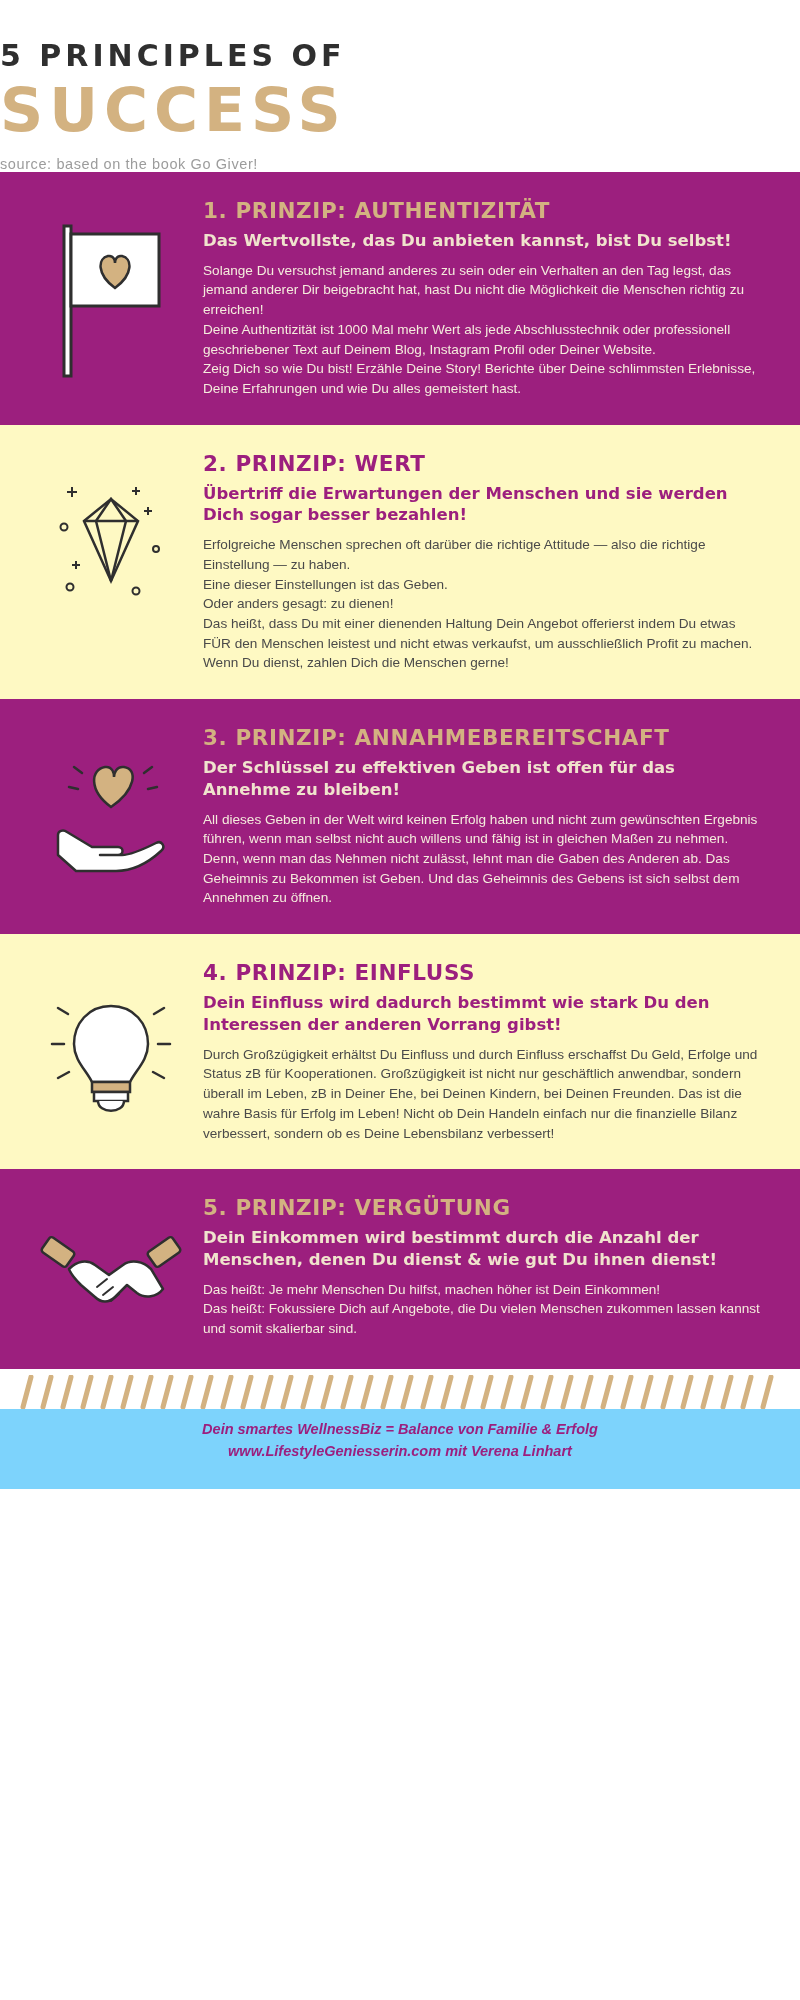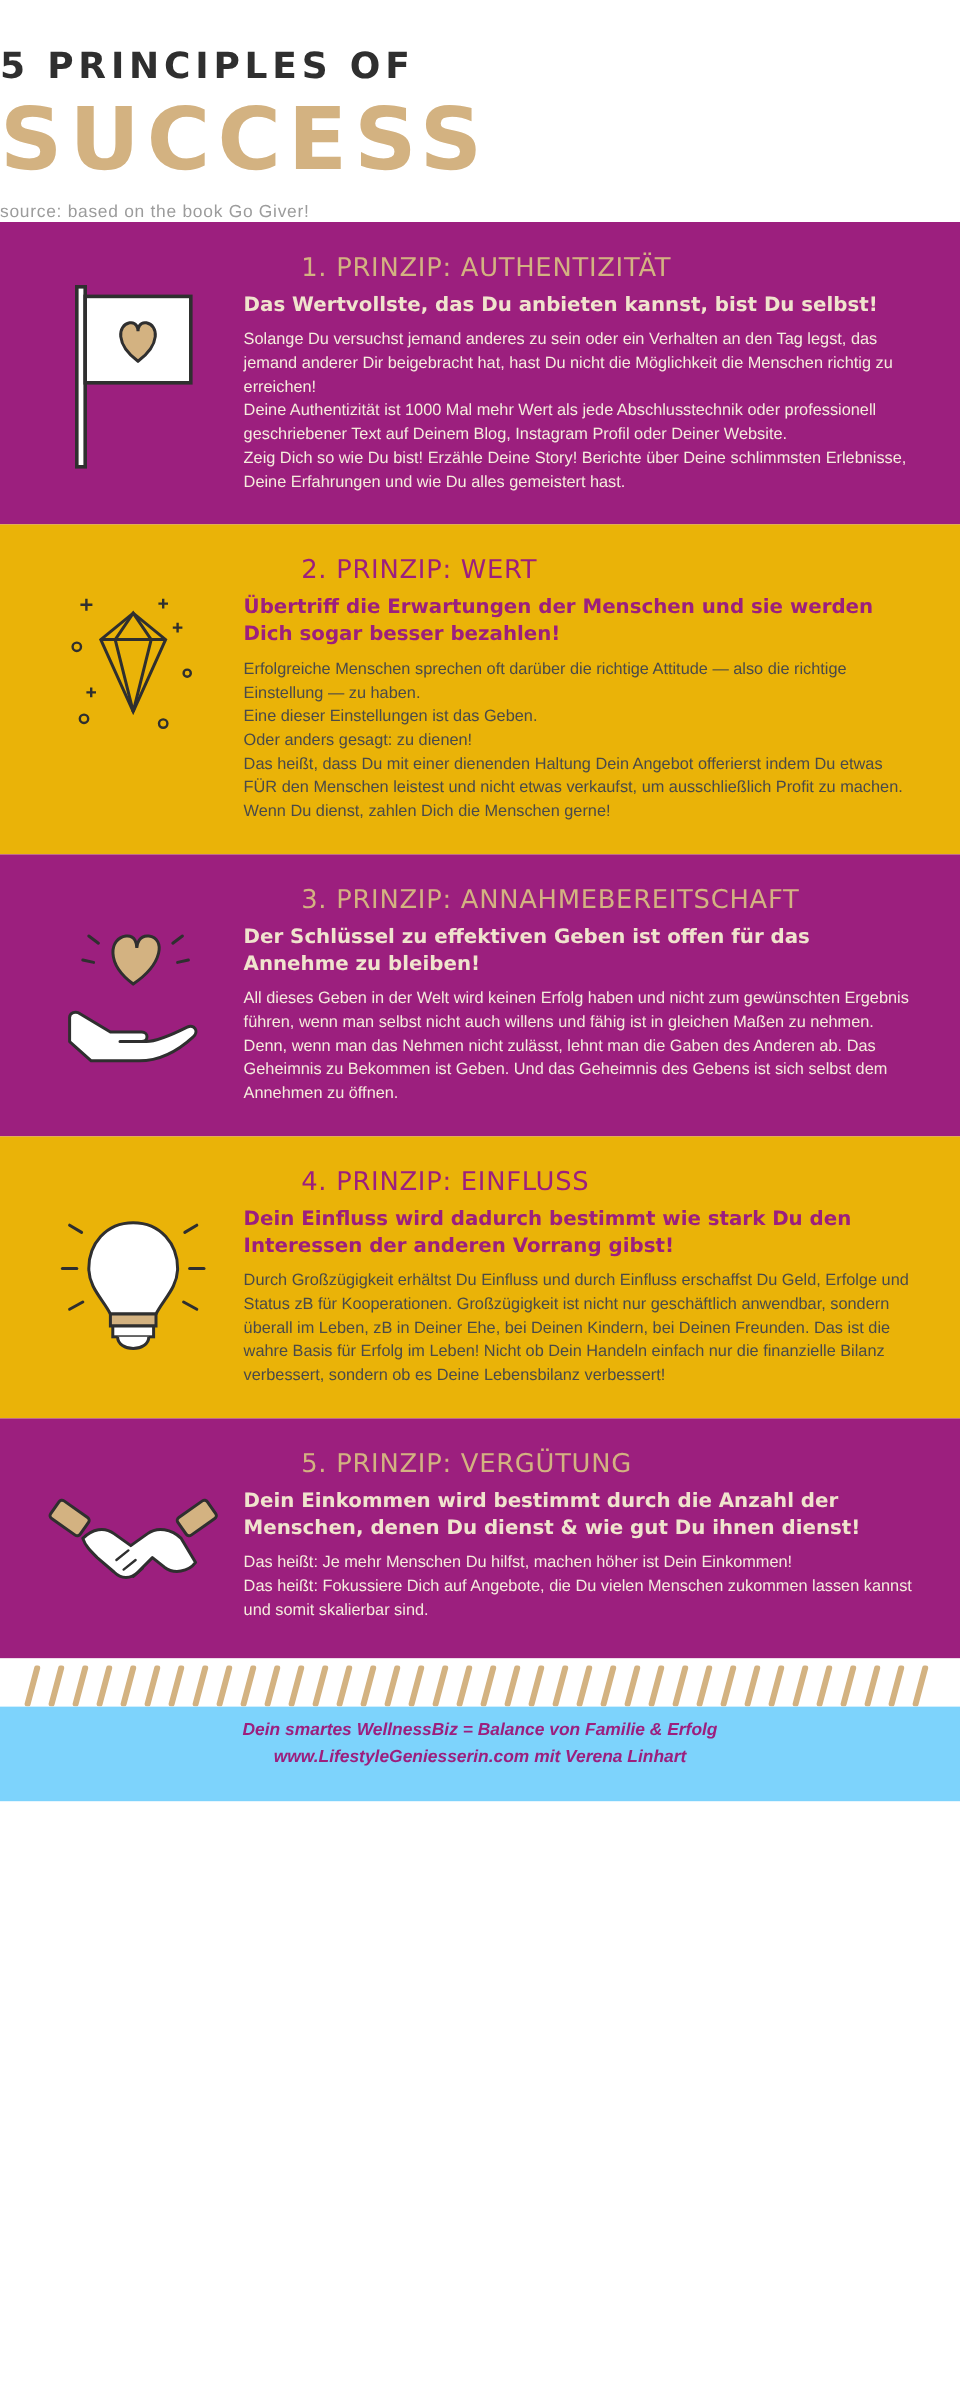--- a/index.html
+++ b/index.html
@@ -24,21 +24,21 @@
     background: #ffffff;
   }
   .header .line1 {
     font-size: 30px;
     font-weight: bold;
     letter-spacing: 4px;
     color: #2f2f2f;
     font-family: "DejaVu Sans", sans-serif;
   }
   .header .line2 {
-    font-size: 72px;
+    font-size: 60px;
     font-weight: bold;
     letter-spacing: 6px;
     color: #d3b281;
     line-height: 1.05;
     margin-top: 6px;
     font-family: "DejaVu Sans", sans-serif;
   }
   .header .source {
     margin-top: 14px;
     font-size: 14.5px;
@@ -46,39 +46,38 @@
     letter-spacing: 0.6px;
   }
 
   
   .section {
     display: flex;
     align-items: flex-start;
     padding: 26px 30px 26px 18px;
   }
   .section.magenta { background: #9c1f7e; }
-  .section.white   { background: #eab308; }
+  .section.white   { background: #fef9c3; }
 
   .icon-col {
     width: 185px;
     min-width: 185px;
     display: flex;
     align-items: center;
     justify-content: center;
     padding-top: 18px;
   }
   .text-col { flex: 1; padding-right: 4px; }
 
   .sec-title {
     font-size: 21.5px;
-    font-weight: normal;
+    font-weight: bold;
     letter-spacing: 0.6px;
     margin-bottom: 7px;
     font-family: "DejaVu Sans", sans-serif;
-    margin-left: 48px;
   }
   .sec-sub {
     font-size: 16.5px;
     font-weight: bold;
     line-height: 1.32;
     margin-bottom: 9px;
     font-family: "DejaVu Sans", sans-serif;
   }
   .sec-body {
     font-size: 13.6px;

